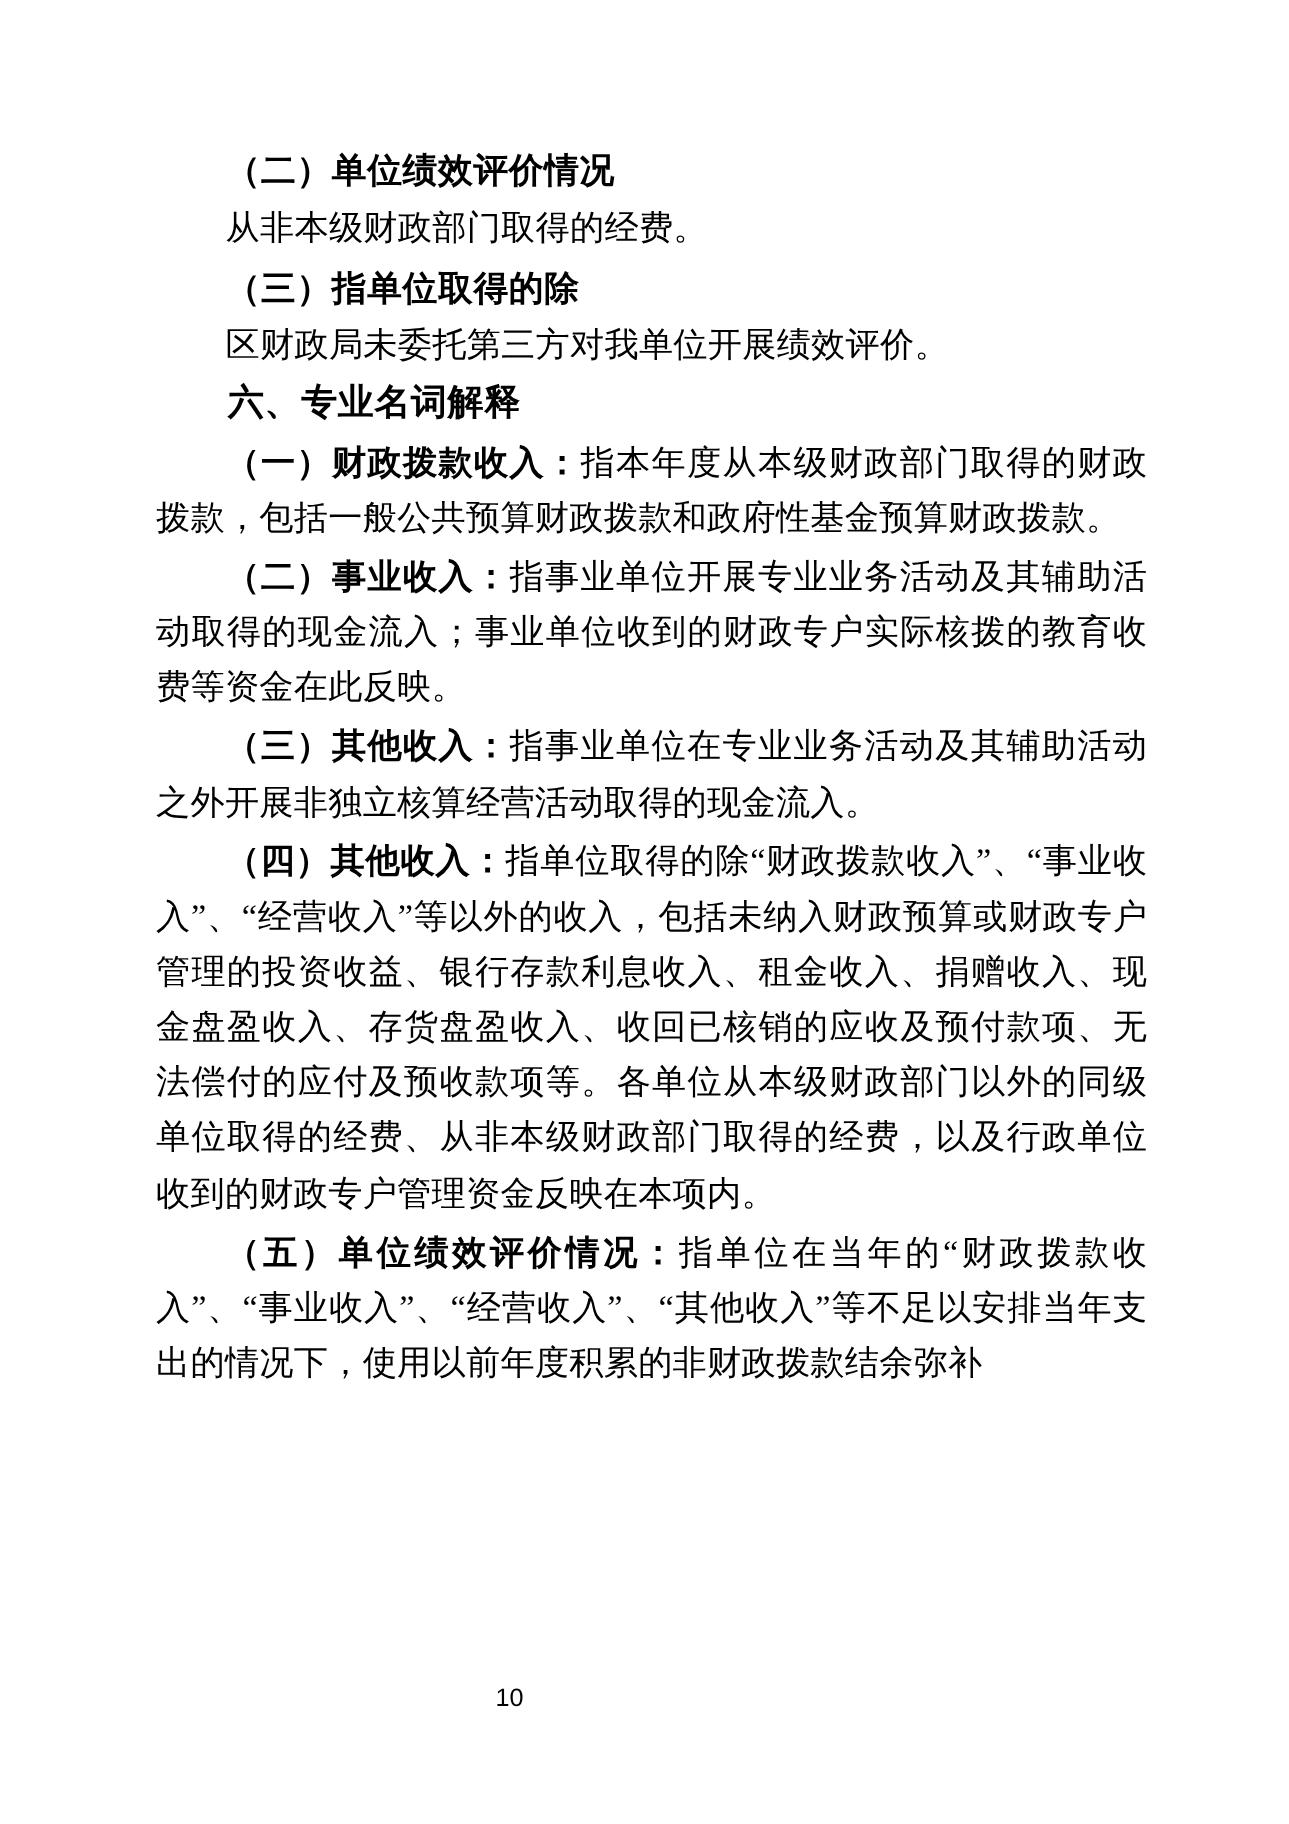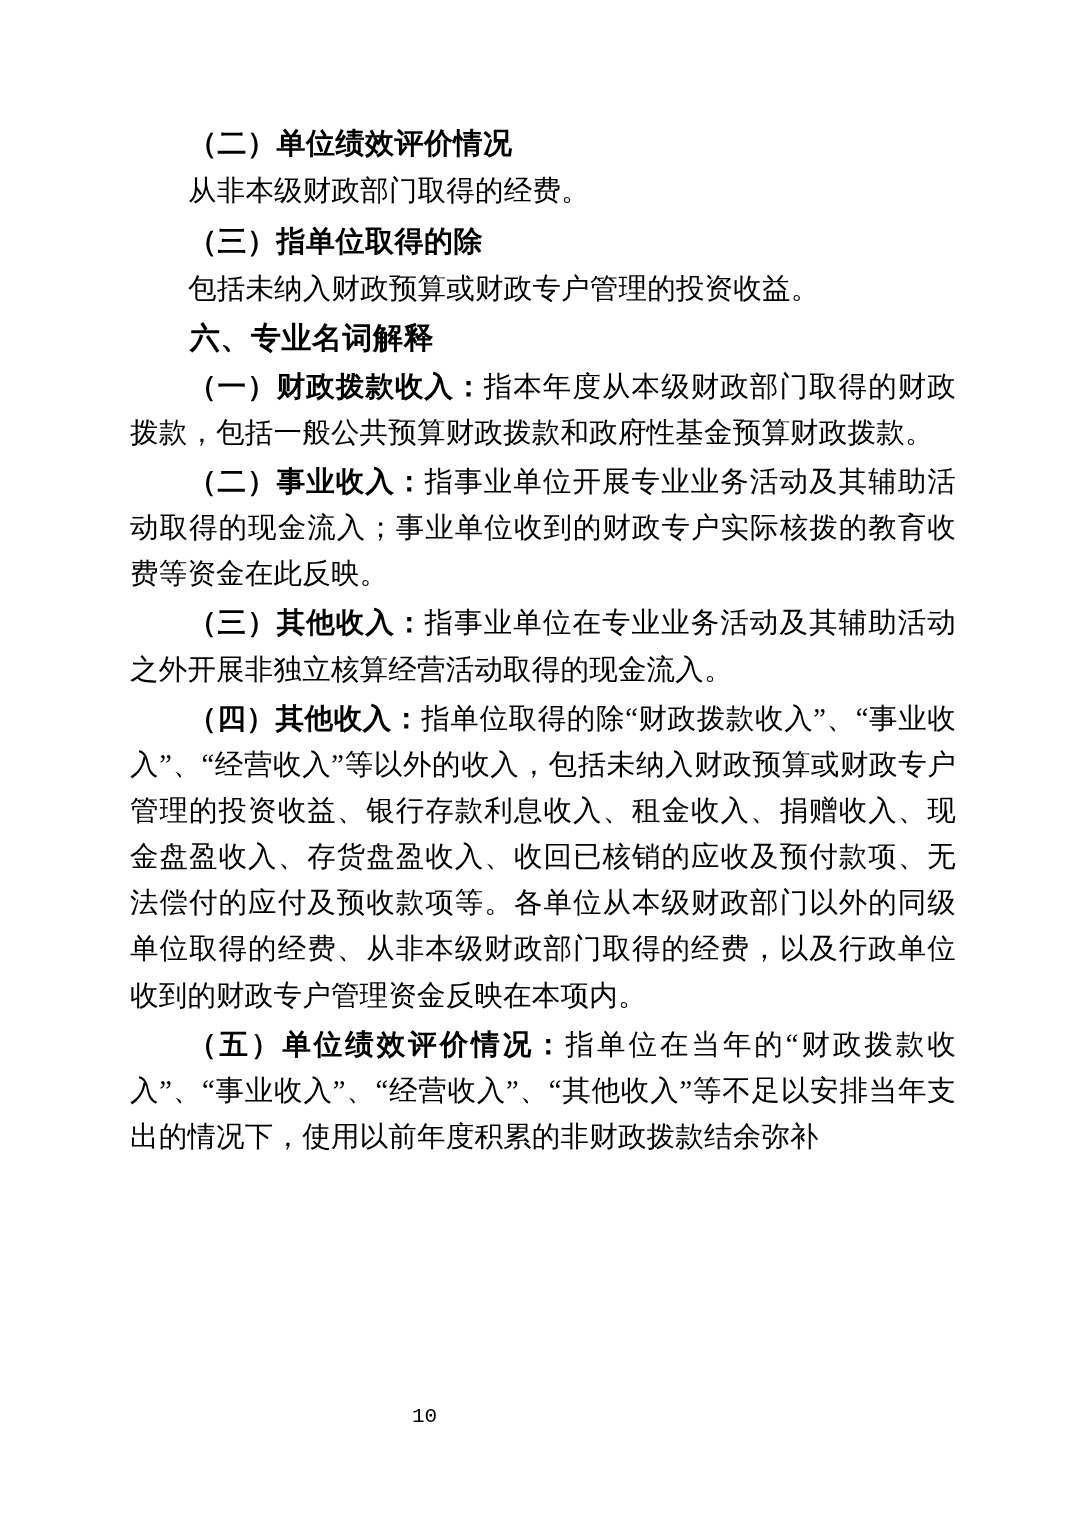--- a/index.html
+++ b/index.html
@@ -25,21 +25,21 @@
   .doc-body {
     width: 826px;
   }
   h2.section-heading {
     font-size: 30px;
     font-weight: bold;
     line-height: 1.55;
     margin: 0 0 2px 0;
     text-indent: 60px;
     letter-spacing: 0.5px;
-    font-family: Liberation Sans, sans-serif;
+    font-family: Liberation Mono, monospace;
   }
   h3.sub-heading {
     font-size: 29px;
     font-weight: bold;
     line-height: 1.6;
     margin: 0 0 2px 0;
     text-indent: 58px;
     letter-spacing: 0.5px;
     font-family: "Liberation Serif", "DejaVu Serif", serif;
   }
@@ -55,36 +55,36 @@
   p.para .term {
     font-weight: bold;
   }
   .page-number {
     position: absolute;
     left: 0;
     right: 0;
     bottom: 92px;
     text-align: center;
     font-size: 21px;
-    font-family: Liberation Mono, monospace;
+    font-family: Liberation Sans, sans-serif;
   }
 </style>
 </head>
 <body>
 
 <div class="page">
   <div class="doc-body">
 
     <h3 class="sub-heading">（二）单位绩效评价情况</h3>
 
     <p class="para">从非本级财政部门取得的经费。</p>
 
     <h3 class="sub-heading">（三）指单位取得的除</h3>
 
-    <p class="para">包括未纳入财政预算或财政专户管理的投资收益。</p>
+    <p class="para">区财政局未委托第三方对我单位开展绩效评价。</p>
 
     <h2 class="section-heading">六、专业名词解释</h2>
 
     <p class="para">
       <span class="term">（一）财政拨款收入：</span><span>指本年度从本级财政部门取得的财政拨款，包括一般公共预算财政拨款和政府性基金预算财政拨款。</span>
     </p>
 
     <p class="para">
       <span class="term">（二）事业收入：</span><span>指事业单位开展专业业务活动及其辅助活动取得的现金流入；事业单位收到的财政专户实际核拨的教育收费等资金在此反映。</span>
     </p>

